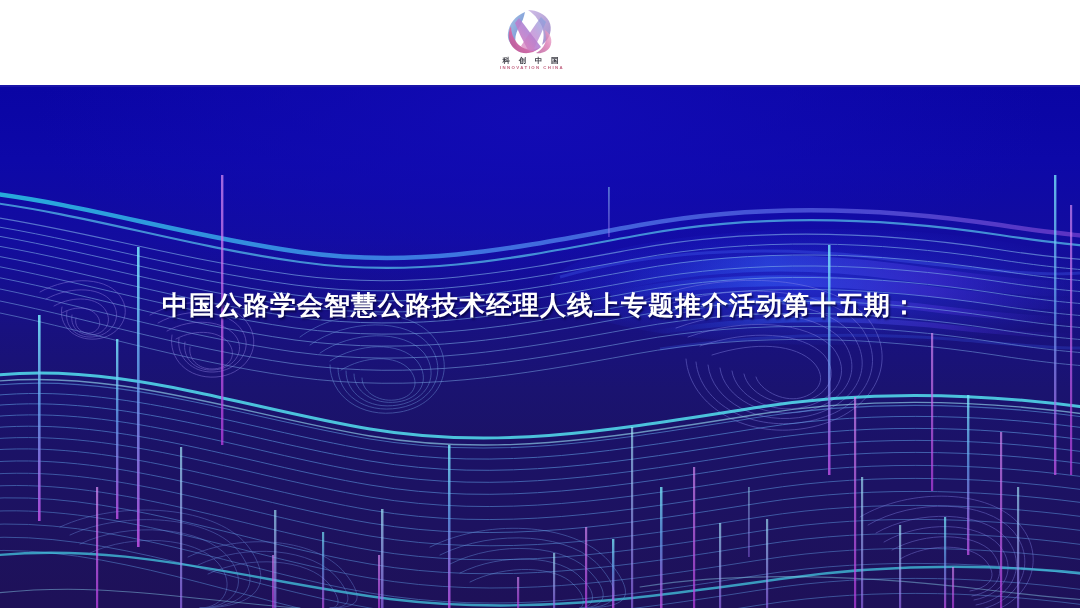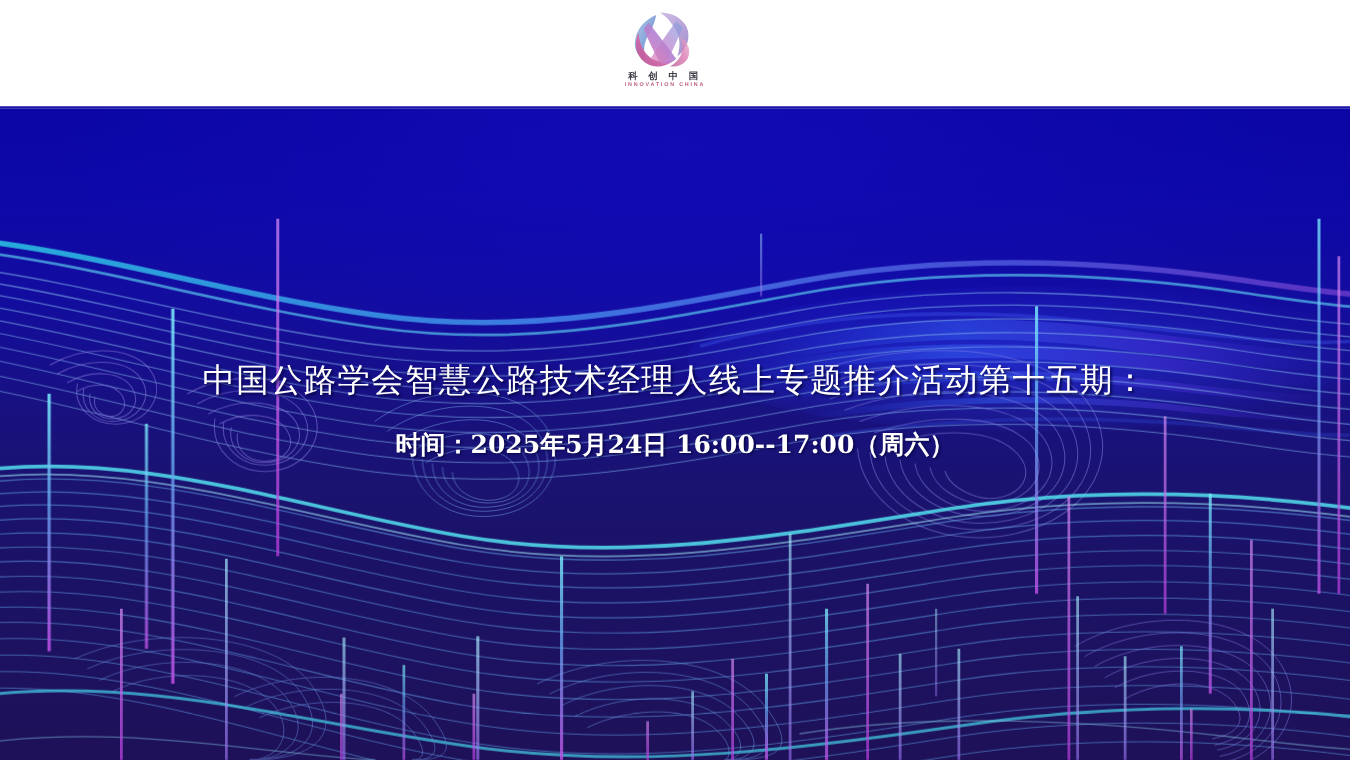--- a/index.html
+++ b/index.html
@@ -68,21 +68,21 @@
   #main-title{
     position:absolute;left:0;top:90px;width:1080px;
     font-family:"DejaVu Sans","Liberation Sans",sans-serif;
     font-size:51px;font-weight:bold;color:#ffffff;
     letter-spacing:0px;white-space:nowrap;line-height:1;
     text-shadow:2px 2px 3px rgba(4,2,60,0.75), 0 0 14px rgba(120,150,255,0.22);
   }
   #sub-title{
     position:absolute;left:0;top:205px;width:1080px;
     font-family:"DejaVu Sans","Liberation Sans",sans-serif;
-    font-size:26px;font-weight:normal;color:#ffffff;
+    font-size:26px;font-weight:bold;color:#ffffff;
     letter-spacing:1px;white-space:nowrap;line-height:1;
     text-shadow:1.5px 1.5px 2px rgba(4,2,60,0.8);
   }
   #time-line{
     position:absolute;left:0;top:258px;width:1080px;
     font-family:"DejaVu Serif","Liberation Serif",serif;
     font-size:20px;font-weight:bold;color:#ffffff;
     letter-spacing:0px;white-space:nowrap;line-height:1;
     text-shadow:1.2px 1.2px 2px rgba(4,2,60,0.85);
   }
@@ -339,17 +339,16 @@
             <rect x="748" y="400" width="1.8" height="70" fill="url(#barG2)" opacity="0.5"></rect>
           </g>
 
           <rect x="0" y="0" width="1080" height="521" fill="none"></rect>
         </g>
       </svg>
     </div>
 
     <div id="content">
       <div id="sub-title">中国公路学会智慧公路技术经理人线上专题推介活动第十五期：</div>
-      <div id="time-line">时间：2025年5月24日 16:00--17:00（周六）</div>
     </div>
 
   </div>
 </div>
 
 </body></html>

